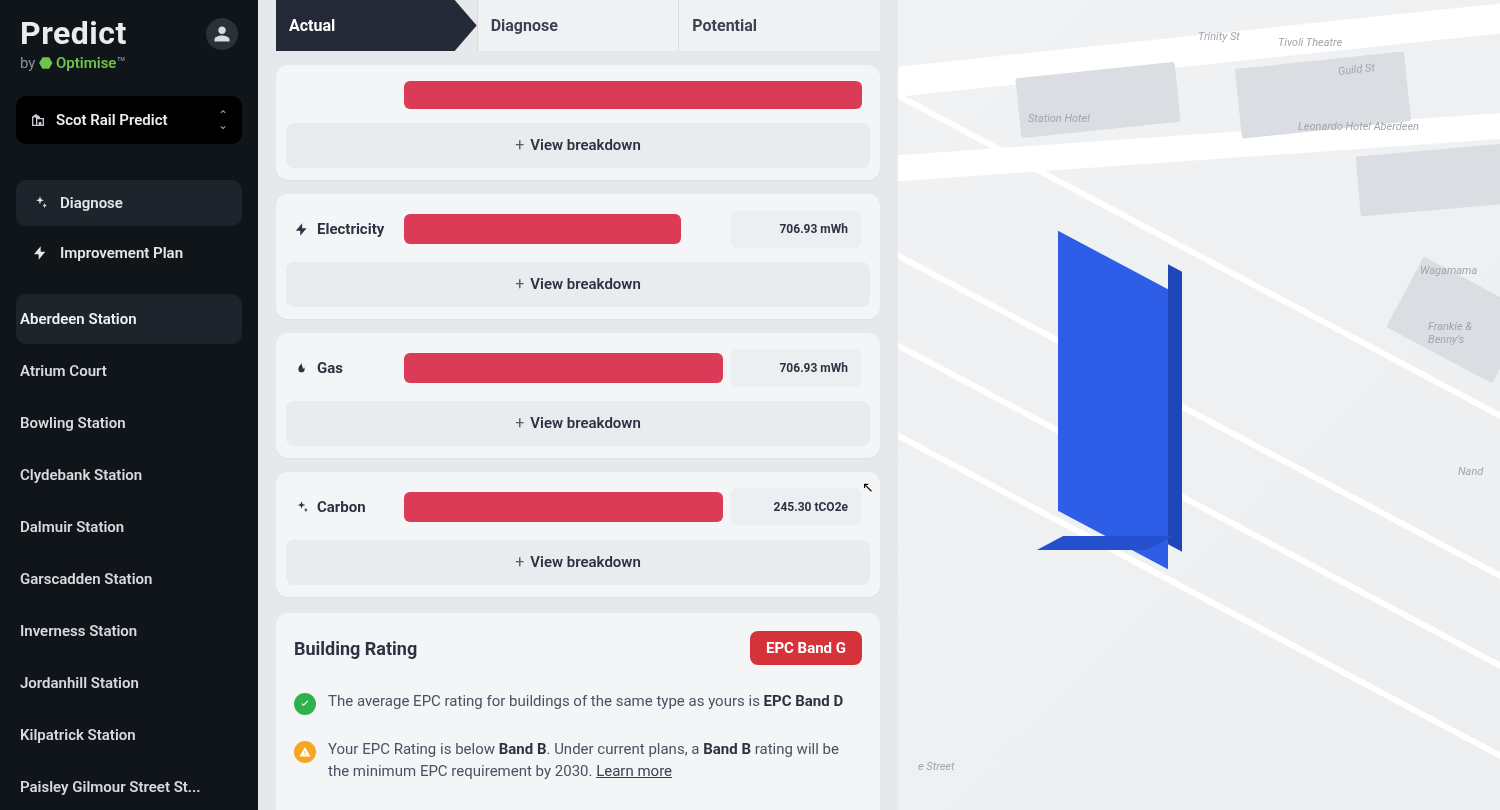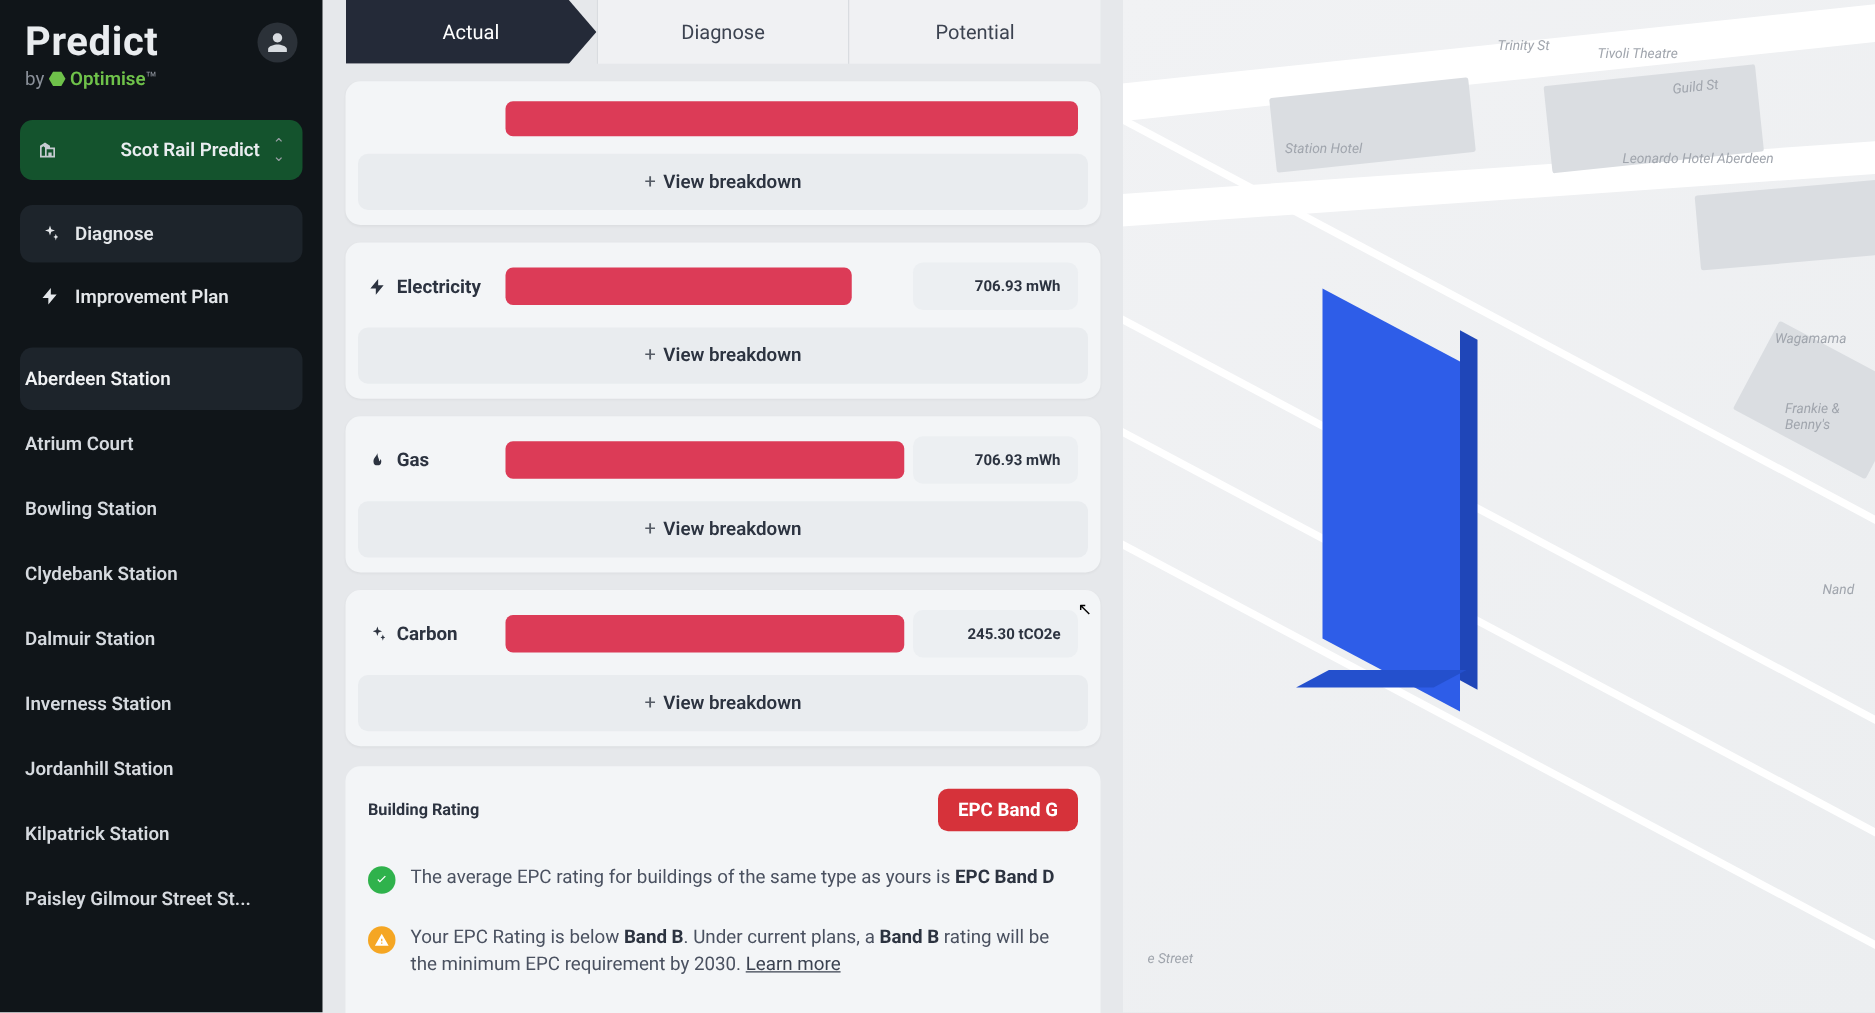--- a/index.html
+++ b/index.html
@@ -6,56 +6,56 @@
 html, body { width: 1500px; height: 810px; overflow: hidden; background: #e8eaed; }
 .app { display: flex; width: 100%; height: 100%; }
 .sidebar { width: 258px; background: #101519; color: #d8dce0; display: flex; flex-direction: column; padding: 8px 10px 0 10px; }
 .brand { display: flex; justify-content: space-between; align-items: flex-start; padding: 6px 10px 10px 10px; }
 .brand-text { display: flex; flex-direction: column; }
 .brand-title { font-size: 32px; font-weight: 700; color: #e9ecef; letter-spacing: 0.5px; }
 .brand-sub { font-size: 15px; color: #8a9099; margin-top: 2px; }
 .brand-sub .opt { color: #6fc24a; font-weight: 600; }
 .avatar-btn { width: 32px; height: 32px; border-radius: 50%; background: #2b3138; display: flex; align-items: center; justify-content: center; margin-top: 4px; }
 .avatar-btn svg { fill: #d8dce0; }
-.project-select { margin: 14px 6px 18px 6px; background: #14532d; border-radius: 10px; padding: 14px 14px; display: flex; align-items: center; gap: 10px; cursor: pointer; text-align: right; }
+.project-select { margin: 14px 6px 34px 6px; background: #000000; border-radius: 10px; padding: 14px 14px; display: flex; align-items: center; gap: 10px; cursor: pointer; }
 .project-select .label { flex: 1; font-size: 15px; font-weight: 600; color: #eaedf0; }
 .project-select .chev { color: #9aa0a6; font-size: 12px; line-height: 10px; }
 .nav-item { display: flex; align-items: center; gap: 12px; padding: 14px 16px; border-radius: 10px; font-size: 15px; font-weight: 600; color: #e4e7ea; cursor: pointer; margin: 2px 6px; }
 .nav-item.active { background: #1d242b; }
 .nav-item svg { flex-shrink: 0; }
 .station-list { margin-top: 14px; overflow-y: auto; flex: 1; padding-bottom: 8px; }
 .station-item { padding: 16px 4px; border-radius: 10px; font-size: 15px; font-weight: 600; color: #d6dadf; cursor: pointer; margin: 2px 6px; white-space: nowrap; overflow: hidden; text-overflow: ellipsis; }
 .station-item.selected { background: #1d242b; color: #f0f2f4; }
 
 .main { flex: 1; display: flex; position: relative; }
 .panel { width: 640px; height: 100%; overflow-y: auto; background: #e6e8eb; padding: 0 18px 20px 18px; position: relative; }
 .panel::-webkit-scrollbar { width: 10px; }
 .panel::-webkit-scrollbar-thumb { background: #cfd3d8; border-radius: 6px; }
 
 .tabs { display: flex; background: #e6e8eb; position: sticky; top: 0; z-index: 5; padding-top: 0; }
-.tab { flex: 1; text-align: center; padding: 16px 13px; font-size: 16px; font-weight: 400; color: #3c4350; background: #f0f1f3; position: relative; cursor: pointer; }
+.tab { flex: 1; text-align: left; padding: 16px 13px; font-size: 16px; font-weight: 700; color: #3c4350; background: #f0f1f3; position: relative; cursor: pointer; }
 .tab.active { background: #242a38; color: #fff; clip-path: polygon(0 0, calc(100% - 22px) 0, 100% 50%, calc(100% - 22px) 100%, 0 100%); z-index: 2; }
 .tab + .tab { border-left: 1px solid #d9dce0; }
 
 .card { background: #f3f5f7; border-radius: 12px; margin-top: 14px; padding: 6px 0; box-shadow: 0 1px 2px rgba(0,0,0,0.04); }
 .metric-row { display: flex; align-items: center; padding: 10px 18px 8px 18px; }
 .metric-label { display: flex; align-items: center; gap: 8px; width: 110px; font-size: 15px; font-weight: 700; color: #2c3340; }
 .metric-label svg { flex-shrink: 0; }
 .bar-track { flex: 1; height: 30px; background: transparent; position: relative; }
 .bar-fill { height: 100%; background: #dc3b57; border-radius: 6px; }
 .metric-value { width: 132px; text-align: right; font-size: 12px; font-weight: 700; color: #2c3340; background: #eceff2; border-radius: 8px; padding: 12px 14px; }
 .breakdown { text-align: center; padding: 12px 0 14px 0; font-size: 15px; font-weight: 600; color: #2c3340; cursor: pointer; display: flex; align-items: center; justify-content: center; gap: 6px; background: #e9ecef; margin: 6px 10px 6px 10px; border-radius: 8px; }
 .breakdown .plus { font-size: 16px; font-weight: 400; color: #565c66; }
 .card-first .metric-label { visibility: hidden; }
 .card-first .bar-track { height: 28px; }
 .card-first .metric-value { visibility: hidden; width:0; padding:0; }
 
 .rating-card { background: #f3f5f7; border-radius: 12px; margin-top: 16px; padding: 18px 18px 10px 18px; }
 .rating-head { display: flex; align-items: center; justify-content: space-between; }
-.rating-title { font-size: 13px; font-weight: 700; color: #2c3340; }
+.rating-title { font-size: 18px; font-weight: 700; color: #2c3340; }
 .badge-epc { background: #d6323a; color: #fff; font-weight: 700; font-size: 15px; padding: 8px 16px; border-radius: 8px; }
 .advisory { display: flex; gap: 12px; padding: 12px 0; align-items: flex-start; }
 .advisory .icon { width: 22px; height: 22px; border-radius: 50%; flex-shrink: 0; display: flex; align-items: center; justify-content: center; margin-top: 2px; }
 .advisory .icon.ok { background: #2fb24c; }
 .advisory .icon.warn { background: #f5a623; }
 .advisory .icon svg { fill: #fff; }
 .advisory-text { font-size: 15px; line-height: 1.45; color: #4a5160; }
 .advisory-text b { color: #2c3340; }
 .advisory-text .link { text-decoration: underline; cursor: pointer; color: #3b4250; }
 
@@ -124,20 +124,21 @@
         </svg>
       <span>Improvement Plan</span>
     </div>
 
     <div class="station-list">
       <div class="station-item selected">Aberdeen Station</div>
       <div class="station-item">Atrium Court</div>
       <div class="station-item">Bowling Station</div>
       <div class="station-item">Clydebank Station</div>
       <div class="station-item">Dalmuir Station</div>
+      <div class="station-item">Garscadden Station</div>
       <div class="station-item">Inverness Station</div>
       <div class="station-item">Jordanhill Station</div>
       <div class="station-item">Kilpatrick Station</div>
       <div class="station-item">Paisley Gilmour Street St...</div>
     </div>
   </aside>
 
   <div class="main">
     <div class="panel">
 

